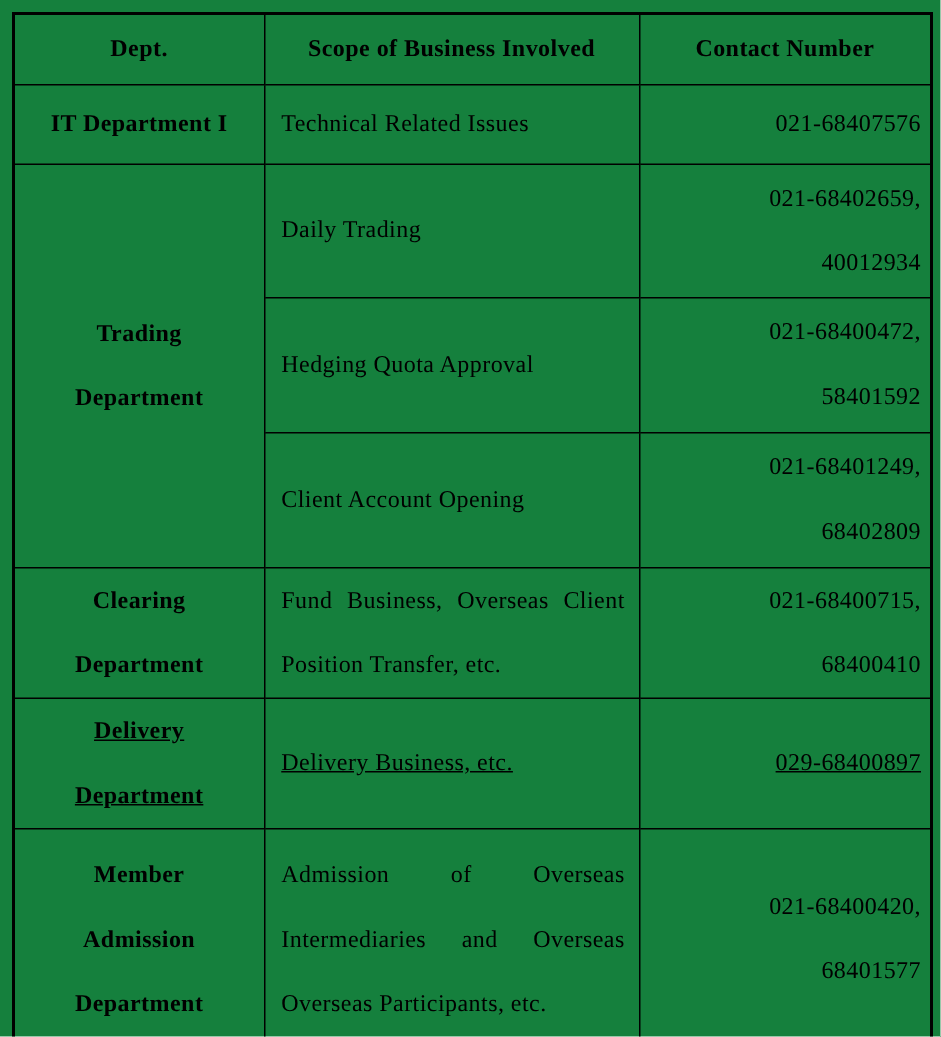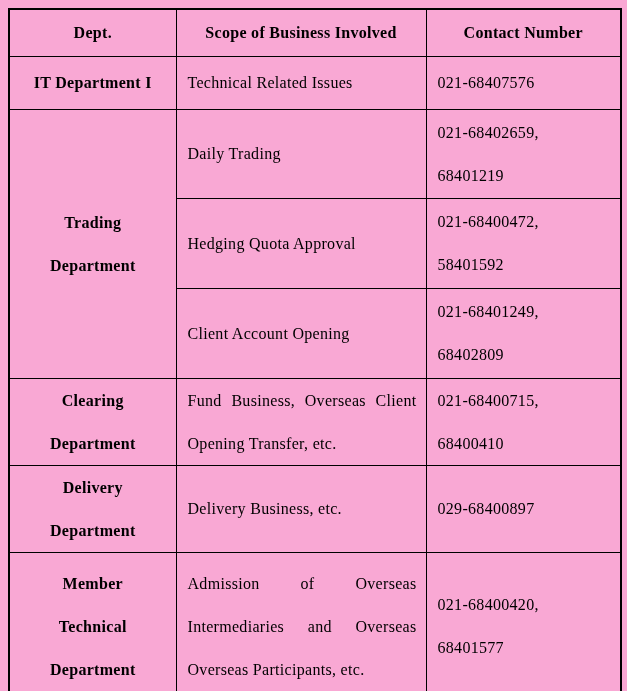--- a/index.html
+++ b/index.html
@@ -4,21 +4,21 @@
 <style>
   html, body {
     margin: 0;
     padding: 0;
     background: #ffffff;
   }
   .page {
     position: relative;
     width: 627px;
     height: 691px;
-    background: #f9a8d4;
+    background: #15803d;
     font-family: "Liberation Serif", "DejaVu Serif", serif;
     color: #000000;
   }
   table.contact-table {
     position: absolute;
     left: 8px;
     top: 8px;
     width: 612px;
     border-collapse: collapse;
     table-layout: fixed;
@@ -41,41 +41,41 @@
     font-weight: bold;
     text-align: center;
     padding: 0 4px;
     margin-left: 10px;
   }
   td.scope-cell {
     text-align: left;
     padding: 0 9px 0 11px;
   }
   td.contact-cell {
-    text-align: left;
-    padding: 0 20px 0 11px;
+    text-align: right;
+    padding: 0 6px 0 11px;
   }
   .ln {
     line-height: 43px;
     height: 43px;
     white-space: nowrap;
   }
   .ln.justify {
     text-align: justify;
     text-align-last: justify;
     white-space: normal;
   }
   
   tr.rh-header  { height: 47px; }
   tr.rh-it      { height: 53px; }
   tr.rh-daily   { height: 89px; }
   tr.rh-hedge   { height: 90px; }
   tr.rh-client  { height: 90px; }
   tr.rh-clear   { height: 87px; }
-  tr.rh-deliv   { height: 87px; }
+  tr.rh-deliv   { height: 87px; text-decoration: underline; }
   tr.rh-member  { height: 149px; }
 </style>
 </head>
 <body>
 
 <div class="page">
   <table class="contact-table">
     <colgroup>
       <col style="width:167px">
       <col style="width:250px">
@@ -105,21 +105,21 @@
       <tr class="rh-daily">
         <td class="dept-cell" rowspan="3">
           <div class="ln">Trading</div>
           <div class="ln">Department</div>
         </td>
         <td class="scope-cell">
           <div class="ln">Daily Trading</div>
         </td>
         <td class="contact-cell">
           <div class="ln">021-68402659,</div>
-          <div class="ln">68401219</div>
+          <div class="ln">40012934</div>
         </td>
       </tr>
 
       <tr class="rh-hedge">
         <td class="scope-cell">
           <div class="ln">Hedging Quota Approval</div>
         </td>
         <td class="contact-cell">
           <div class="ln">021-68400472,</div>
           <div class="ln">58401592</div>
@@ -136,21 +136,21 @@
         </td>
       </tr>
 
       <tr class="rh-clear">
         <td class="dept-cell">
           <div class="ln">Clearing</div>
           <div class="ln">Department</div>
         </td>
         <td class="scope-cell">
           <div class="ln justify">Fund Business, Overseas Client</div>
-          <div class="ln">Opening Transfer, etc.</div>
+          <div class="ln">Position Transfer, etc.</div>
         </td>
         <td class="contact-cell">
           <div class="ln">021-68400715,</div>
           <div class="ln">68400410</div>
         </td>
       </tr>
 
       <tr class="rh-deliv">
         <td class="dept-cell">
           <div class="ln">Delivery</div>
@@ -160,21 +160,21 @@
           <div class="ln">Delivery Business, etc.</div>
         </td>
         <td class="contact-cell">
           <div class="ln">029-68400897</div>
         </td>
       </tr>
 
       <tr class="rh-member">
         <td class="dept-cell">
           <div class="ln">Member</div>
-          <div class="ln">Technical</div>
+          <div class="ln">Admission</div>
           <div class="ln">Department</div>
         </td>
         <td class="scope-cell">
           <div class="ln justify">Admission of Overseas</div>
           <div class="ln justify">Intermediaries and Overseas</div>
           <div class="ln">Overseas Participants, etc.</div>
         </td>
         <td class="contact-cell">
           <div class="ln">021-68400420,</div>
           <div class="ln">68401577</div>

